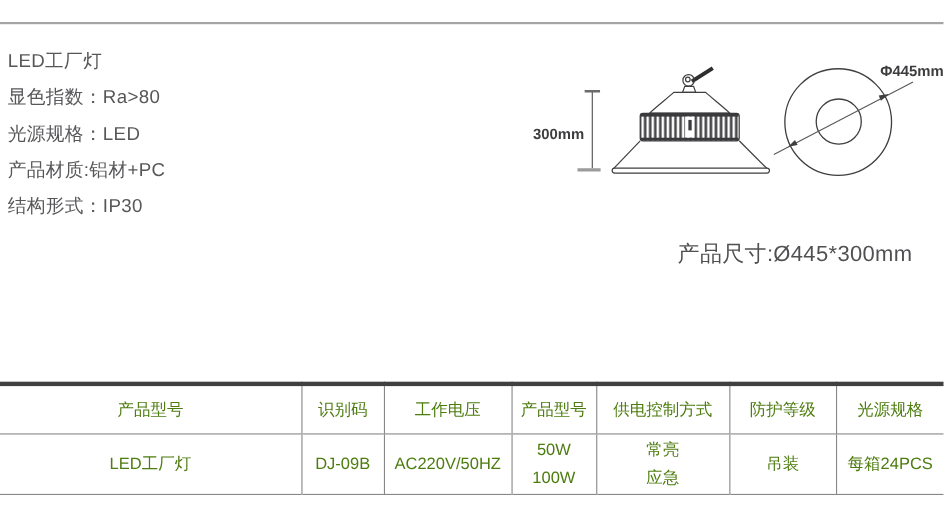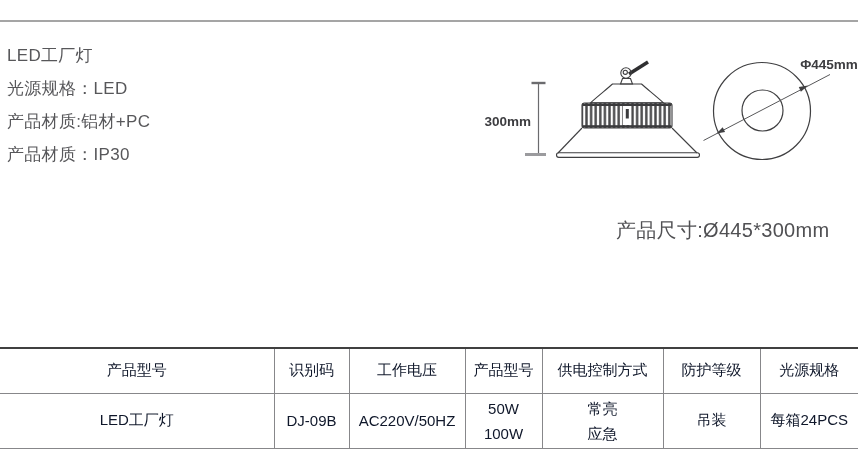--- a/index.html
+++ b/index.html
@@ -31,22 +31,22 @@
   }
   .dim-text {
     font-family:"Liberation Sans","DejaVu Sans",sans-serif;
     font-size:13.5px; font-weight:600; fill:#3d3d40;
   }
 
   
   .spec-table-wrap { position:absolute; left:0; top:347px; width:858px; }
   table.spec-table {
     width:858px; border-collapse:collapse; table-layout:fixed;
-    border-top:2px solid #404040; border-bottom:1px solid #87878a;
-    color:#0f172a;
+    border-top:4px solid #404040; border-bottom:1px solid #87878a;
+    color:#4d7c0f;
   }
   table.spec-table th, table.spec-table td {
     text-align:center; vertical-align:middle; font-weight:400;
     font-size:15px; padding:0; white-space:nowrap; overflow:hidden;
   }
   table.spec-table th + th, table.spec-table td + td {
     border-left:1px solid #87878a;
   }
   tr.header-row { height:45px; border-bottom:1px solid #87878a; }
   tr.body-row   { height:55px; }
@@ -54,23 +54,24 @@
 </style>
 </head>
 <body>
 
 <div class="page">
 
   <div class="top-divider"></div>
 
   <div class="spec-block">
     <div class="spec-line">LED工厂灯</div>
+    <div class="spec-line">显色指数：Ra&gt;80</div>
     <div class="spec-line">光源规格：LED</div>
     <div class="spec-line">产品材质:铝材+PC</div>
-    <div class="spec-line">产品材质：IP30</div>
+    <div class="spec-line">结构形式：IP30</div>
   </div>
 
   <svg class="diagram-svg" width="378" height="145" viewBox="480 48 378 145">
     <defs>
       <pattern id="fins" width="4.6" height="25" patternUnits="userSpaceOnUse">
         <rect width="4.6" height="25" fill="#ffffff"></rect>
         <rect x="1.1" width="2.4" height="25" fill="#4a4a4c"></rect>
       </pattern>
     </defs>
 

